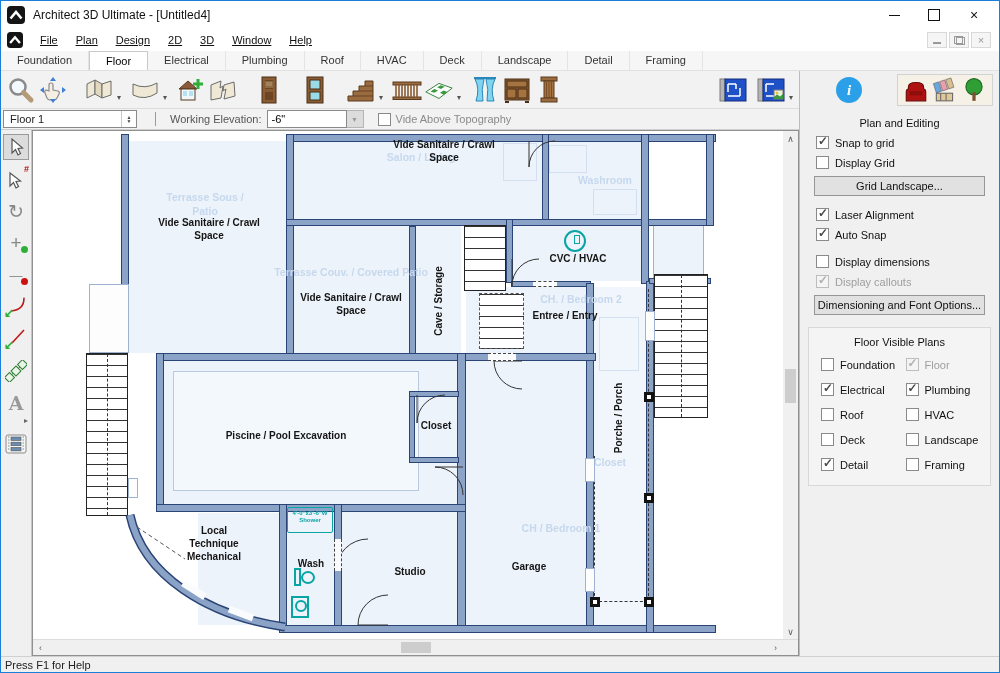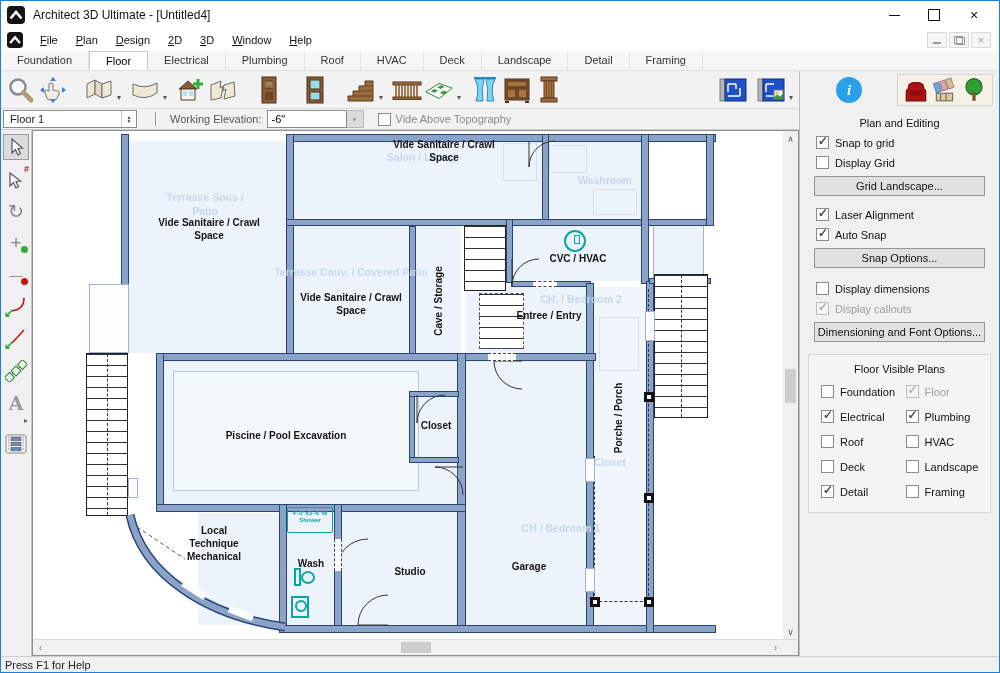--- a/index.html
+++ b/index.html
@@ -11,21 +11,21 @@
   .titlebar{height:28px;background:#fff;display:flex;align-items:center;padding:0 6px;flex:none;}
   .appicon{width:18px;height:18px;margin-right:8px;flex:none;}
   .titletext{font-size:12px;color:#111;flex:1;}
   .winctl{display:flex;align-items:center;gap:26px;padding-right:12px;}
   .wc{width:14px;height:14px;position:relative;cursor:default;display:flex;align-items:center;justify-content:center;color:#111;font-size:14px;}
   .wc-min::after{content:"";width:11px;height:1px;background:#111;}
   .wc-max::after{content:"";width:10px;height:10px;border:1px solid #111;}
   
   .menubar{height:22px;background:#fff;display:flex;align-items:center;padding:0 4px;flex:none;}
   .menuicon{width:16px;height:16px;margin:0 8px 0 2px;}
-  .menu-item{display:inline-block;padding:2px 9px;color:#111;}
+  .menu-item{display:inline-block;padding:2px 9px;color:#111;text-decoration:underline;}
   .menu-item::first-letter{text-decoration:underline;}
   .docctl{margin-left:auto;display:flex;gap:2px;padding-right:4px;}
   .dc{width:20px;height:16px;border:1px solid #d9d9d9;background:#f5f5f5;display:flex;align-items:center;justify-content:center;position:relative;color:#9a9a9a;font-size:11px;}
   .dc-min::after{content:"";width:8px;height:2px;background:#9a9a9a;margin-top:6px;}
   .dc-res::after{content:"";width:7px;height:6px;border:1px solid #9a9a9a;margin:2px 0 0 2px;}
   .dc-res::before{content:"";width:7px;height:6px;border:1px solid #9a9a9a;position:absolute;top:3px;left:4px;}
   
   .tabbar{height:20px;background:#f6f6f6;display:flex;align-items:stretch;border-bottom:1px solid #e0e0e0;flex:none;}
   .tab{padding:3px 16px 0;color:#333;border-right:1px solid #e4e4e4;background:#f6f6f6;}
   .tab.active{background:#fff;border:1px solid #c9c9c9;border-bottom:none;color:#000;}
@@ -486,21 +486,21 @@
               <div class="gl vert" style="left:486px;top:178px">Closet</div>
 
               <div class="rl" style="left:411px;top:20px">Vide Sanitaire / Crawl
 Space</div>
               <div class="rl" style="left:176px;top:98px">Vide Sanitaire / Crawl
 Space</div>
               <div class="rl" style="left:318px;top:173px">Vide Sanitaire / Crawl
 Space</div>
               <div class="rl vert" style="left:405px;top:170px">Cave / Storage</div>
               <div class="rl" style="left:545px;top:127px">CVC / HVAC</div>
-              <div class="rl" style="left:516px;top:184px">Entree / Entry</div>
+              <div class="rl" style="left:532px;top:184px">Entree / Entry</div>
               <div class="rl" style="left:253px;top:304px">Piscine / Pool Excavation</div>
               <div class="rl" style="left:403px;top:294px">Closet</div>
               <div class="rl" style="left:181px;top:412px;text-align:center">Local
 Technique
 Mechanical</div>
               <div class="rl" style="left:278px;top:432px">Wash</div>
               <div class="rl" style="left:377px;top:440px">Studio</div>
               <div class="rl" style="left:496px;top:435px">Garage</div>
               <div class="rl vert" style="left:585px;top:287px">Porche / Porch</div>
             </div>
@@ -558,21 +558,20 @@
       <div class="pbtn">Grid Landscape...</div>
 
       <div class="cbrow" style="margin-top:12px">
         <span class="cb checked"></span>
         <span class="cblabel">Laser Alignment</span>
       </div>
       <div class="cbrow">
         <span class="cb checked"></span>
         <span class="cblabel">Auto Snap</span>
       </div>
-      <div class="pbtn">Snap Options...</div>
 
       <div class="cbrow" style="margin-top:14px">
         <span class="cb"></span>
         <span class="cblabel">Display dimensions</span>
       </div>
       <div class="cbrow disabled">
         <span class="cb checked disabled"></span>
         <span class="cblabel">Display callouts</span>
       </div>
       <div class="pbtn">Dimensioning and Font Options...</div>

